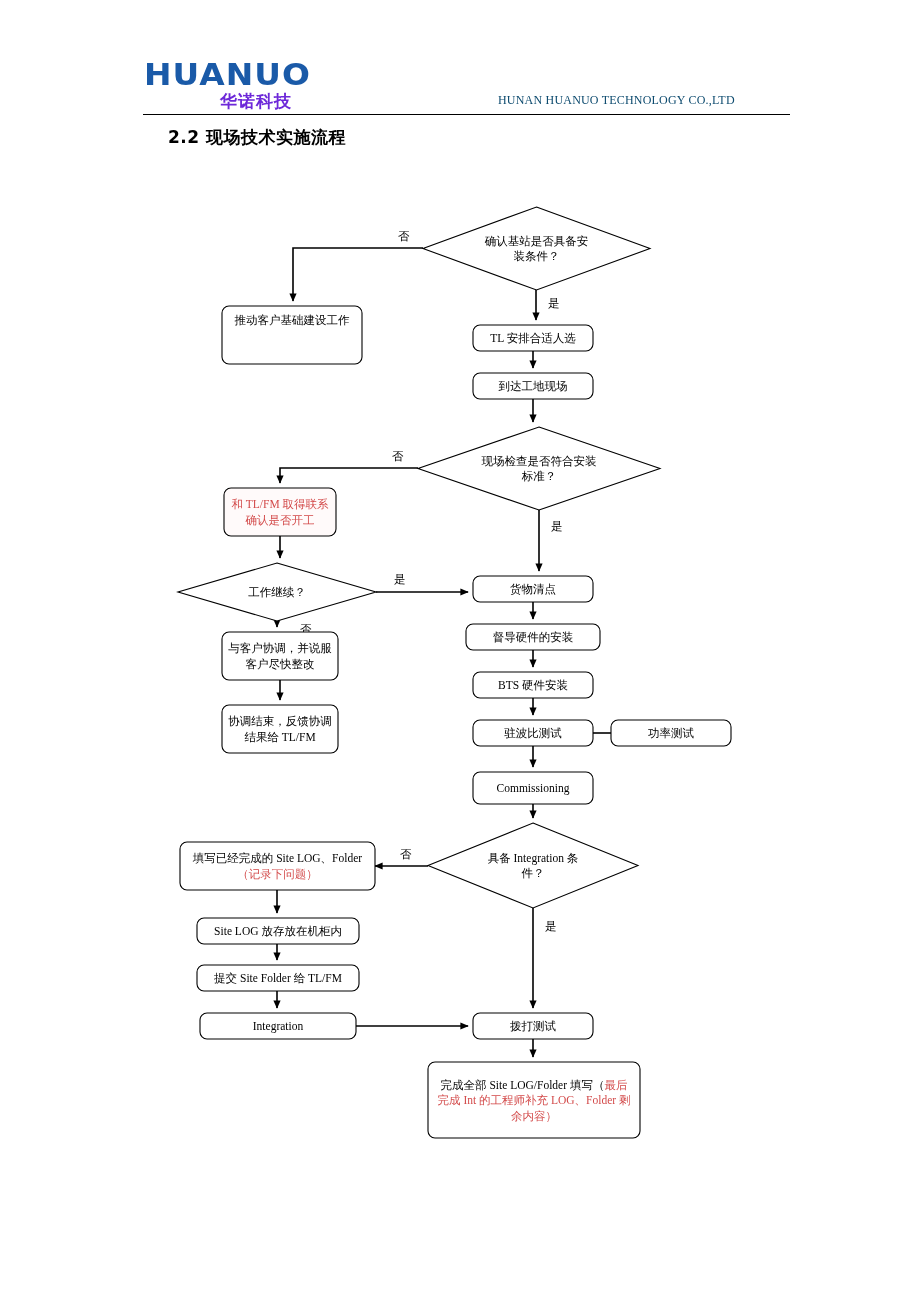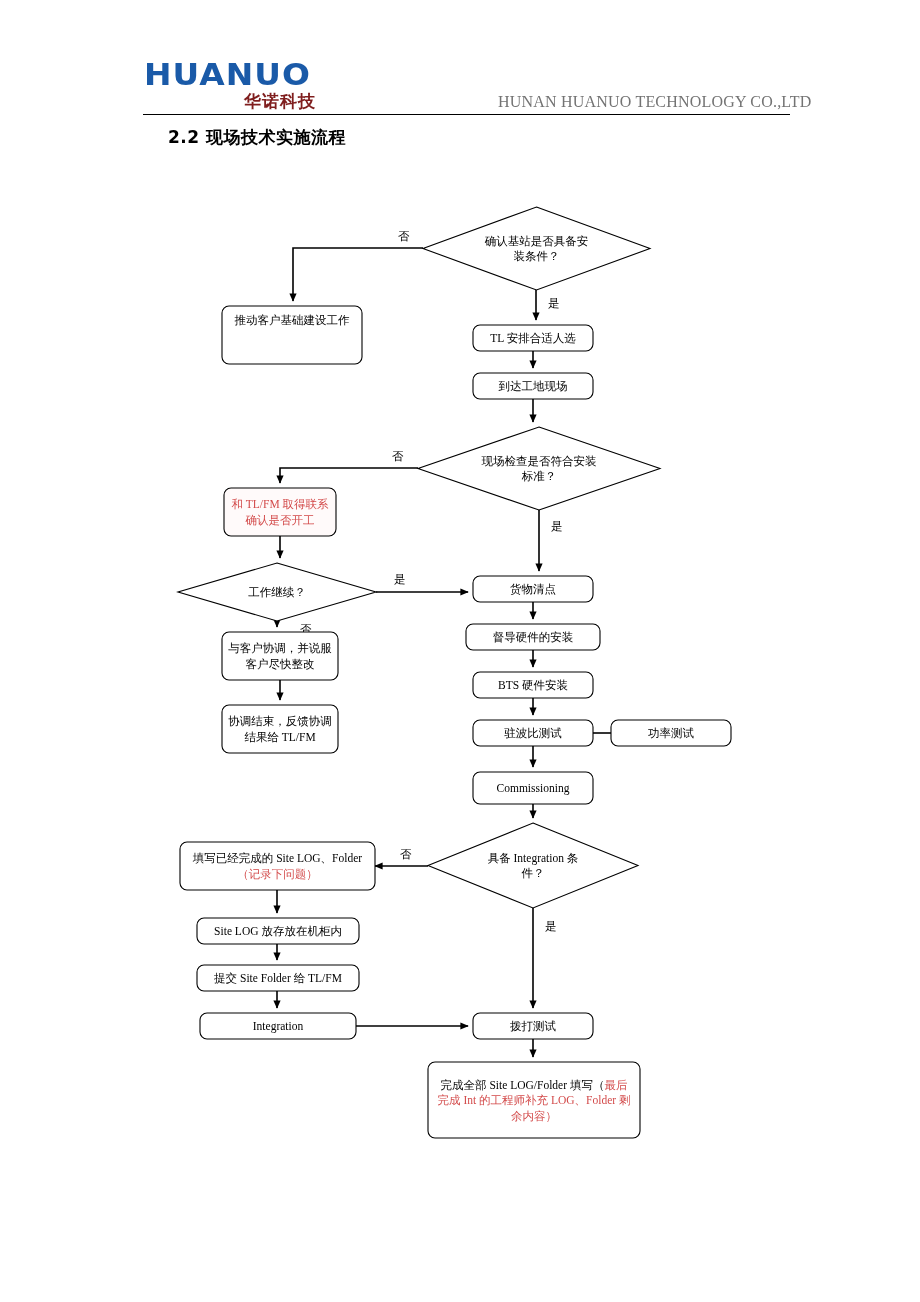--- a/index.html
+++ b/index.html
@@ -9,25 +9,25 @@
 
   
   #header{position:absolute;left:0;top:0;width:920px;height:120px;}
   #logo{position:absolute;left:144px;top:57px;width:190px;height:58px;}
   #logo-word{position:absolute;left:0;top:0;width:190px;height:34px;
       font-family:"DejaVu Sans","Liberation Sans",sans-serif;
       font-weight:bold;font-size:31px;letter-spacing:1px;color:#1a5aa8;
       line-height:34px;transform:scaleX(1.06);transform-origin:left top;}
   #logo-cn{position:absolute;left:76px;top:33px;width:120px;height:24px;
       font-family:"DejaVu Sans","Liberation Sans",sans-serif;
-      font-weight:bold;font-size:17px;letter-spacing:1px;color:#7f1d1d;
-      line-height:22px;text-align:center;}
+      font-weight:bold;font-size:17px;letter-spacing:1px;color:#6d28d9;
+      line-height:22px;}
   #company{position:absolute;left:498px;top:93px;width:300px;height:20px;
       font-family:"Liberation Serif","DejaVu Serif",serif;
-      font-size:16px;color:#737373;letter-spacing:.2px;white-space:nowrap;}
+      font-size:12px;color:#0c4a6e;letter-spacing:.2px;white-space:nowrap;}
   #hrule{position:absolute;left:143px;top:114px;width:647px;height:0;
       border-top:1.6px solid #000;}
   #title{position:absolute;left:168px;top:126px;height:32px;
       font-family:"DejaVu Sans","Liberation Sans",sans-serif;
       font-weight:bold;font-size:17px;color:#000;white-space:nowrap;letter-spacing:.5px;}
 
   
   #chart{position:absolute;left:0;top:170px;width:920px;height:1000px;}
 
   

